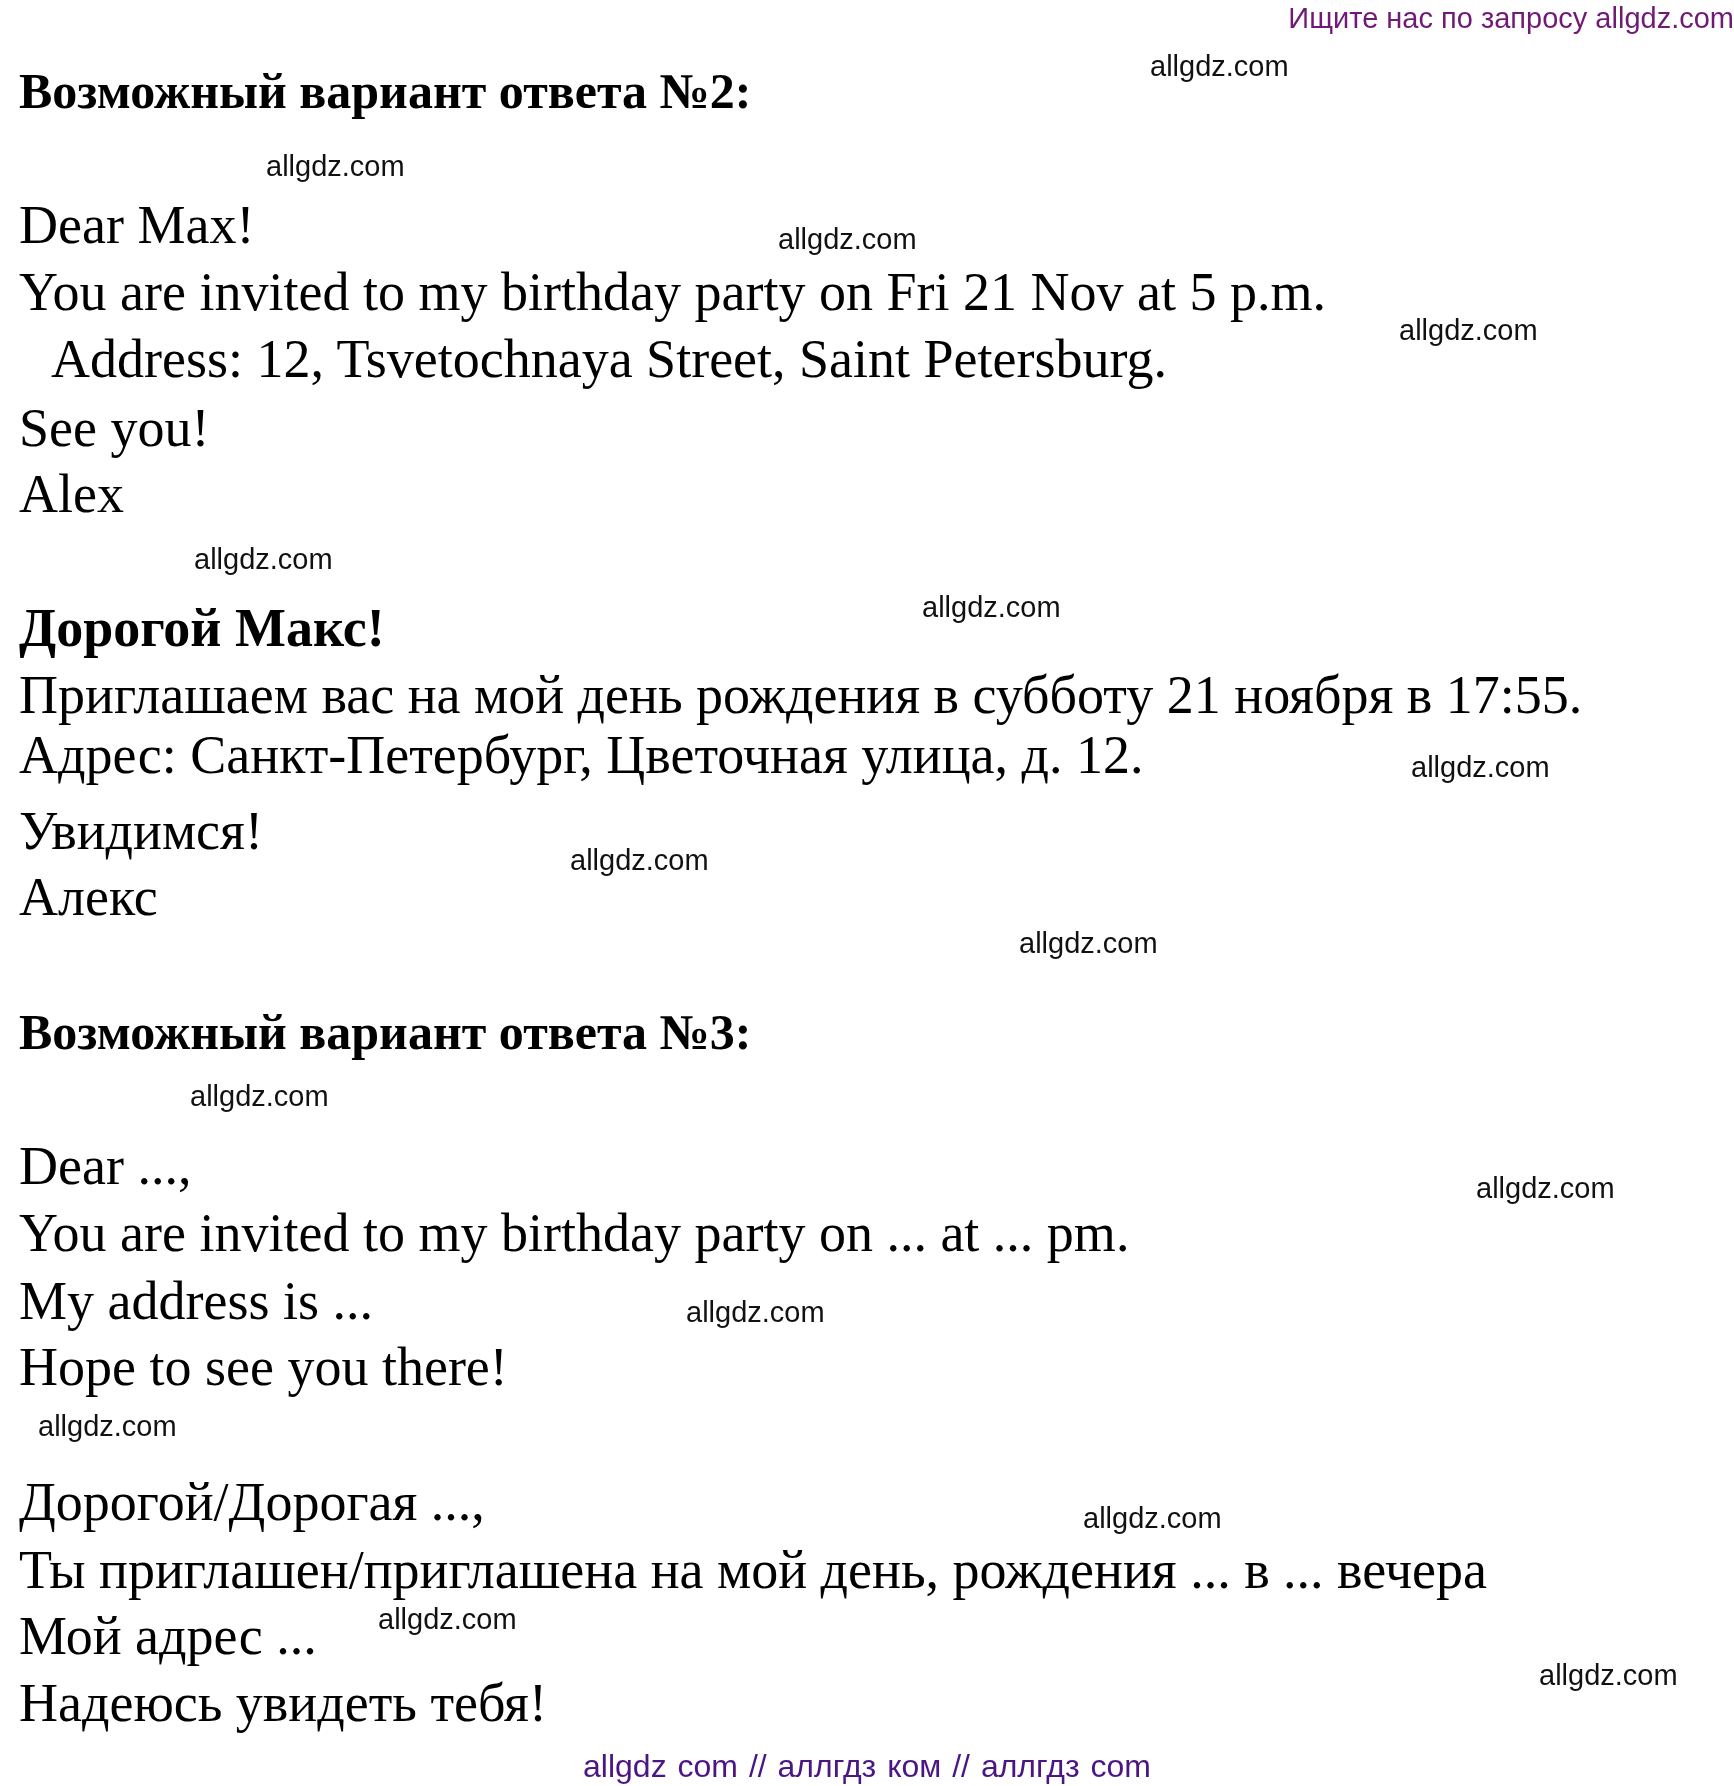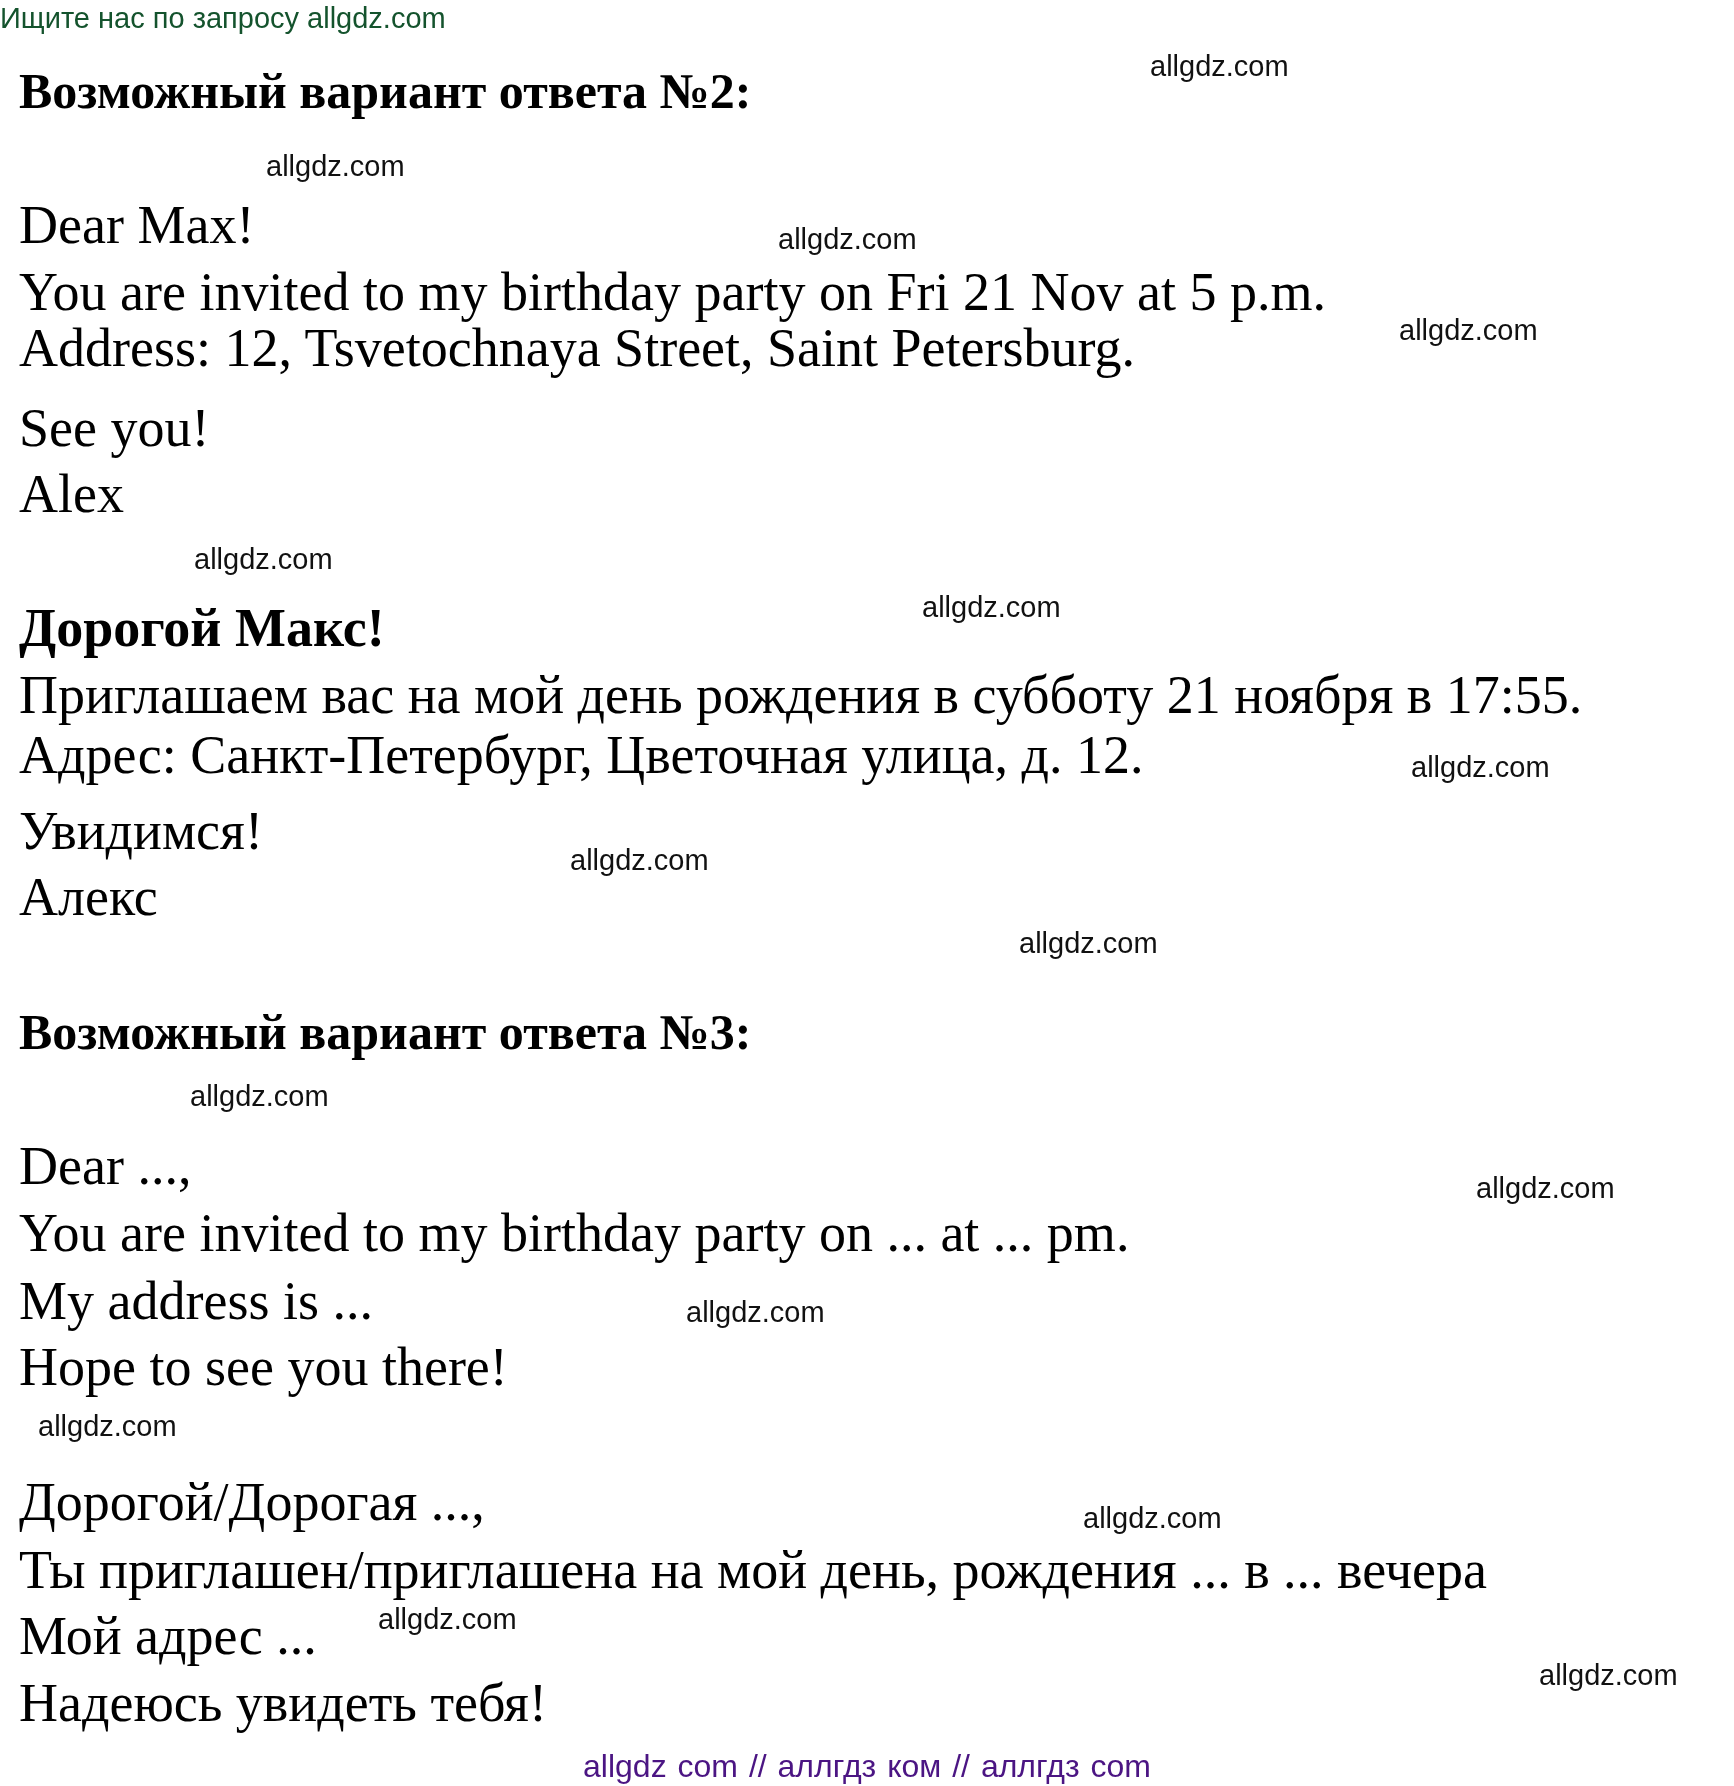--- a/index.html
+++ b/index.html
@@ -1,33 +1,33 @@
 <!DOCTYPE html>
 <html><head>
 <meta charset="utf-8">
 <style>
   html, body { margin: 0; padding: 0; background: #ffffff; }
   body { width: 1734px; height: 1786px; position: relative; overflow: hidden; }
   .abs { position: absolute; white-space: nowrap; }
-  .top-banner { font-family: "Liberation Sans", sans-serif; font-size: 29px; color: #14532d; left: 0; width: 1734px; text-align: left; top: 2px; }
+  .top-banner { font-family: "Liberation Sans", sans-serif; font-size: 29px; color: #701a75; left: 0; width: 1734px; text-align: right; top: 2px; }
   .heading { font-family: "Liberation Serif", serif; font-weight: bold; font-size: 50px; color: #000; left: 19px; }
   .line { font-family: "Liberation Serif", serif; font-size: 54px; color: #000; left: 19px; line-height: 1; }
   .wm { font-family: "Liberation Sans", sans-serif; font-size: 29px; color: #111; line-height: 1; text-align: right; }
   .footer { font-family: "Liberation Sans", sans-serif; font-size: 32px; color: #4b1583; left: 0; width: 1734px; text-align: center; top: 1748px; word-spacing: 2px; }
 </style>
 </head>
 <body>
 
 <div class="abs top-banner">Ищите нас по запросу allgdz.com</div>
 
 <div class="abs heading" style="top:62px;">Возможный вариант ответа №2:</div>
 
 <div class="abs line" style="top:198px;">Dear Max!</div>
 <div class="abs line" style="top:265px;">You are invited to my birthday party on Fri 21 Nov at 5 p.m.</div>
-<div class="abs line" style="top:321px;">Address: 12, Tsvetochnaya Street, Saint Petersburg.</div>
+<div class="abs line" style="top:332px;margin-left:32px;">Address: 12, Tsvetochnaya Street, Saint Petersburg.</div>
 <div class="abs line" style="top:401px;">See you!</div>
 <div class="abs line" style="top:467px;">Alex</div>
 
 <div class="abs line" style="top:601px;font-weight:bold;">Дорогой Макс!</div>
 <div class="abs line" style="top:668px;">Приглашаем вас на мой день рождения в субботу 21 ноября в 17:55.</div>
 <div class="abs line" style="top:728px;">Адрес: Санкт-Петербург, Цветочная улица, д. 12.</div>
 <div class="abs line" style="top:804px;">Увидимся!</div>
 <div class="abs line" style="top:870px;">Алекс</div>
 
 <div class="abs heading" style="top:1003px;">Возможный вариант ответа №3:</div>

